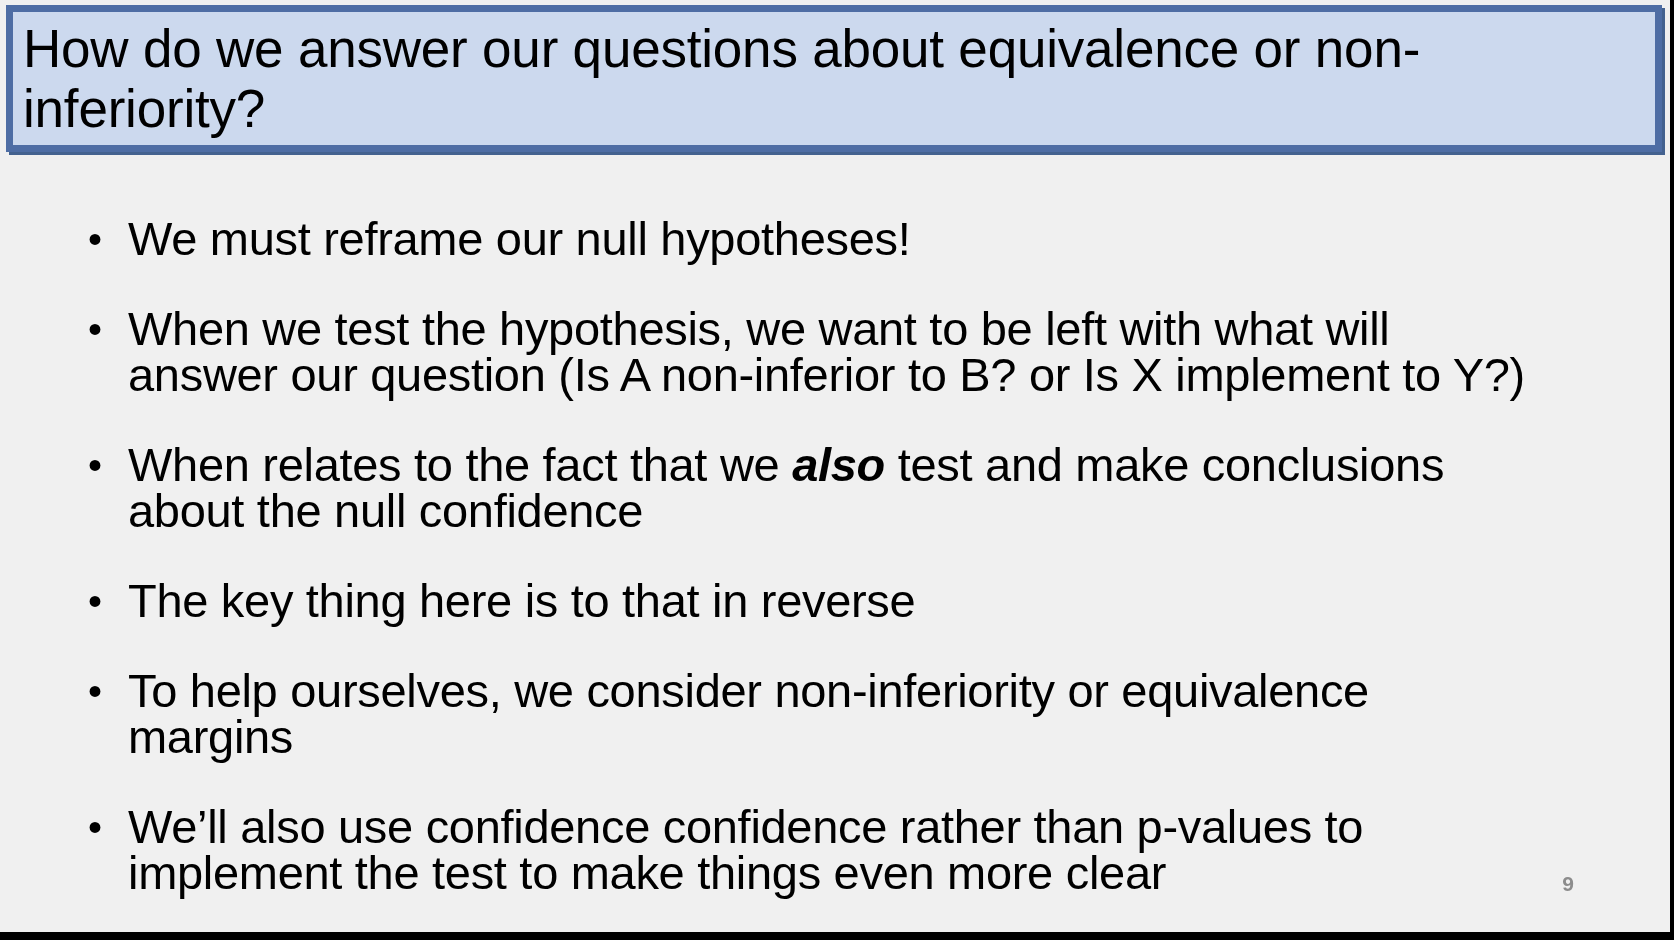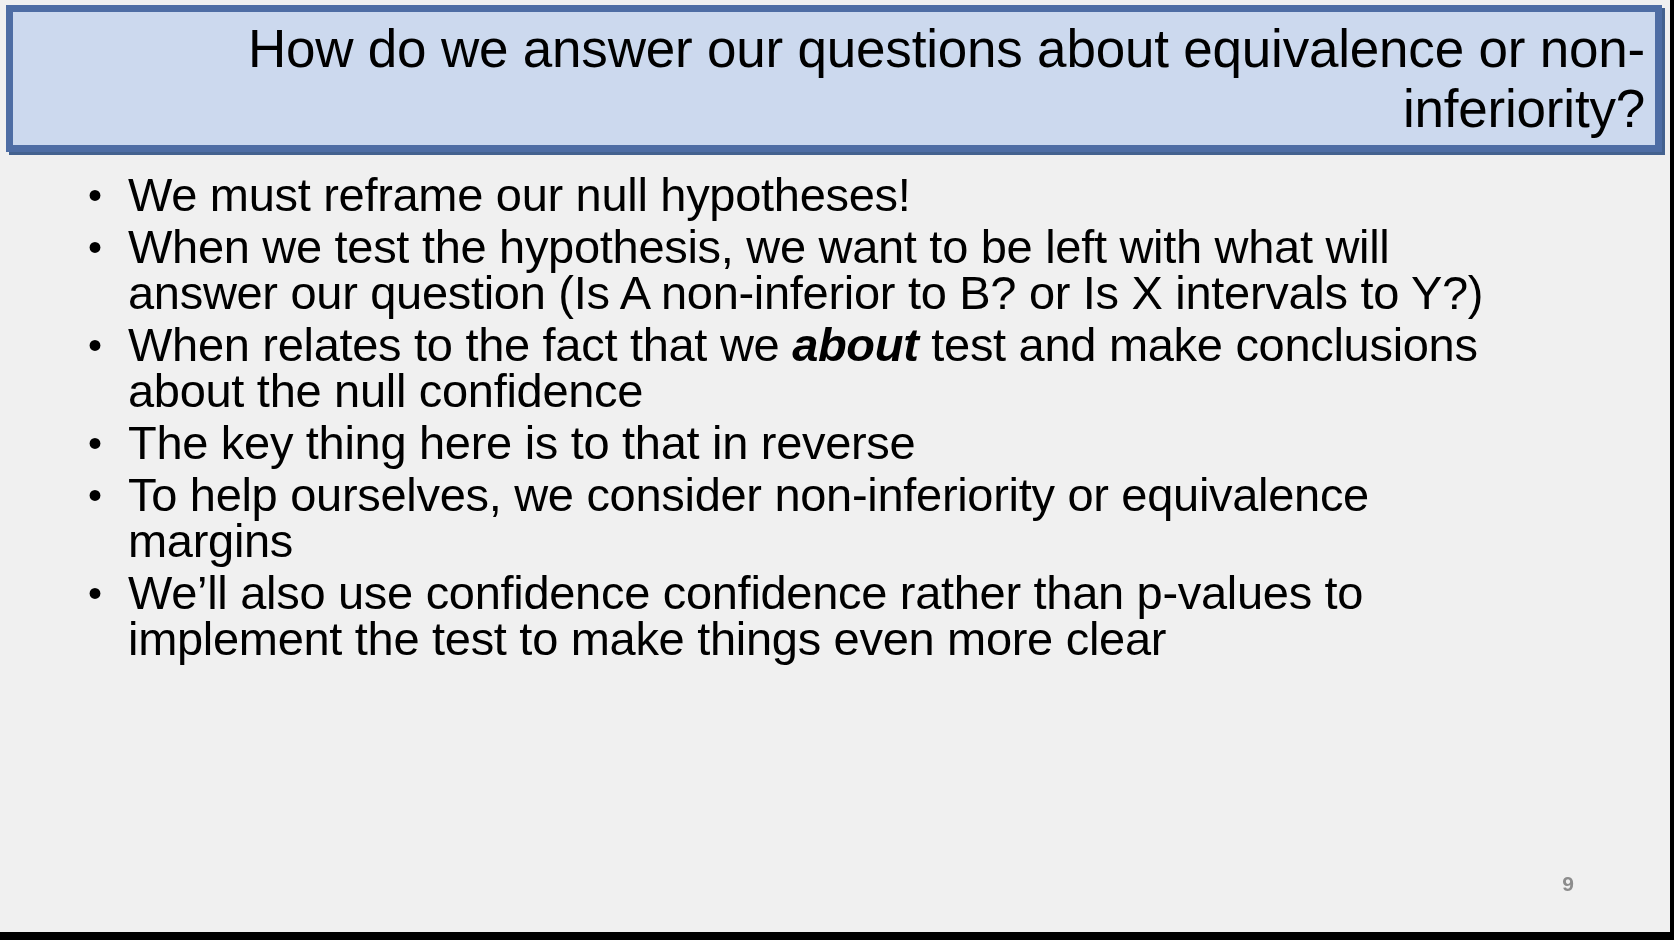--- a/index.html
+++ b/index.html
@@ -51,21 +51,21 @@
     background: #ccd9ee;
     border: 7px solid #4e6da4;
     box-shadow: 3px 3px 0 0 #44628f;
     display: flex;
     align-items: center;
     justify-content: center;
   }
   .title-text {
     display: block;
     width: 100%;
-    text-align: right;
+    text-align: left;
     font-size: 53px;
     line-height: 1.12;
     color: #000000;
     letter-spacing: -0.2px;
     padding: 0 10px;
     box-sizing: border-box;
   }
 
   
   .body-list {
@@ -89,20 +89,21 @@
   .bullet-marker {
     position: absolute;
     left: 4px;
     top: 0;
     font-size: 40px;
     line-height: 46px;
     color: #000000;
   }
   .bullet-text {
     display: block;
+    margin-top: 44px;
   }
   .em-bold-italic {
     font-weight: bold;
     font-style: italic;
   }
   .em-italic {
   }
 
   
   .page-number {
@@ -125,25 +126,25 @@
     <span class="title-text">How do we answer our questions about equivalence or non-inferiority?</span>
   </div>
 
   <ul class="body-list" id="bullet-list">
       <li class="bullet-item">
         <span class="bullet-marker">•</span>
         <span class="bullet-text"><span>We must reframe our null hypotheses!</span></span>
       </li>
       <li class="bullet-item">
         <span class="bullet-marker">•</span>
-        <span class="bullet-text"><span>When we test the hypothesis, we want to be left with what will answer our question (Is A non-inferior to B? or Is X intervals to Y?)</span></span>
+        <span class="bullet-text"><span>When we test the hypothesis, we want to be left with what will answer our question (Is A non-inferior to B? or Is X implement to Y?)</span></span>
       </li>
       <li class="bullet-item">
         <span class="bullet-marker">•</span>
-        <span class="bullet-text"><span>When relates to the fact that we </span><span class="em-bold-italic">about</span><span> test and make conclusions about the </span><span class="em-italic">null</span><span> confidence</span></span>
+        <span class="bullet-text"><span>When relates to the fact that we </span><span class="em-bold-italic">also</span><span> test and make conclusions about the </span><span class="em-italic">null</span><span> confidence</span></span>
       </li>
       <li class="bullet-item">
         <span class="bullet-marker">•</span>
         <span class="bullet-text"><span>The key thing here is to that in reverse</span></span>
       </li>
       <li class="bullet-item">
         <span class="bullet-marker">•</span>
         <span class="bullet-text"><span>To help ourselves, we consider non-inferiority or equivalence margins</span></span>
       </li>
       <li class="bullet-item">

